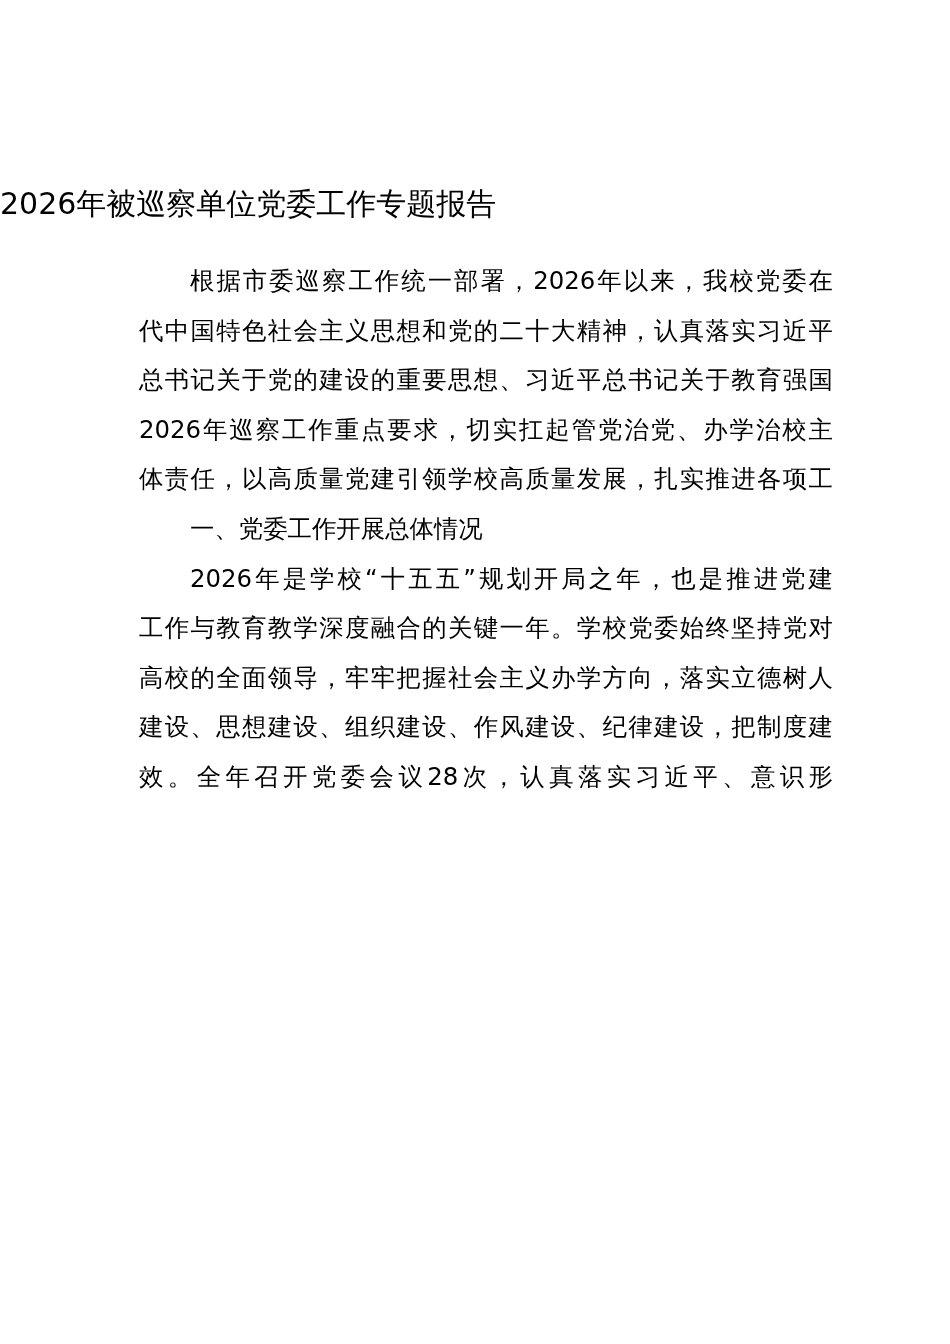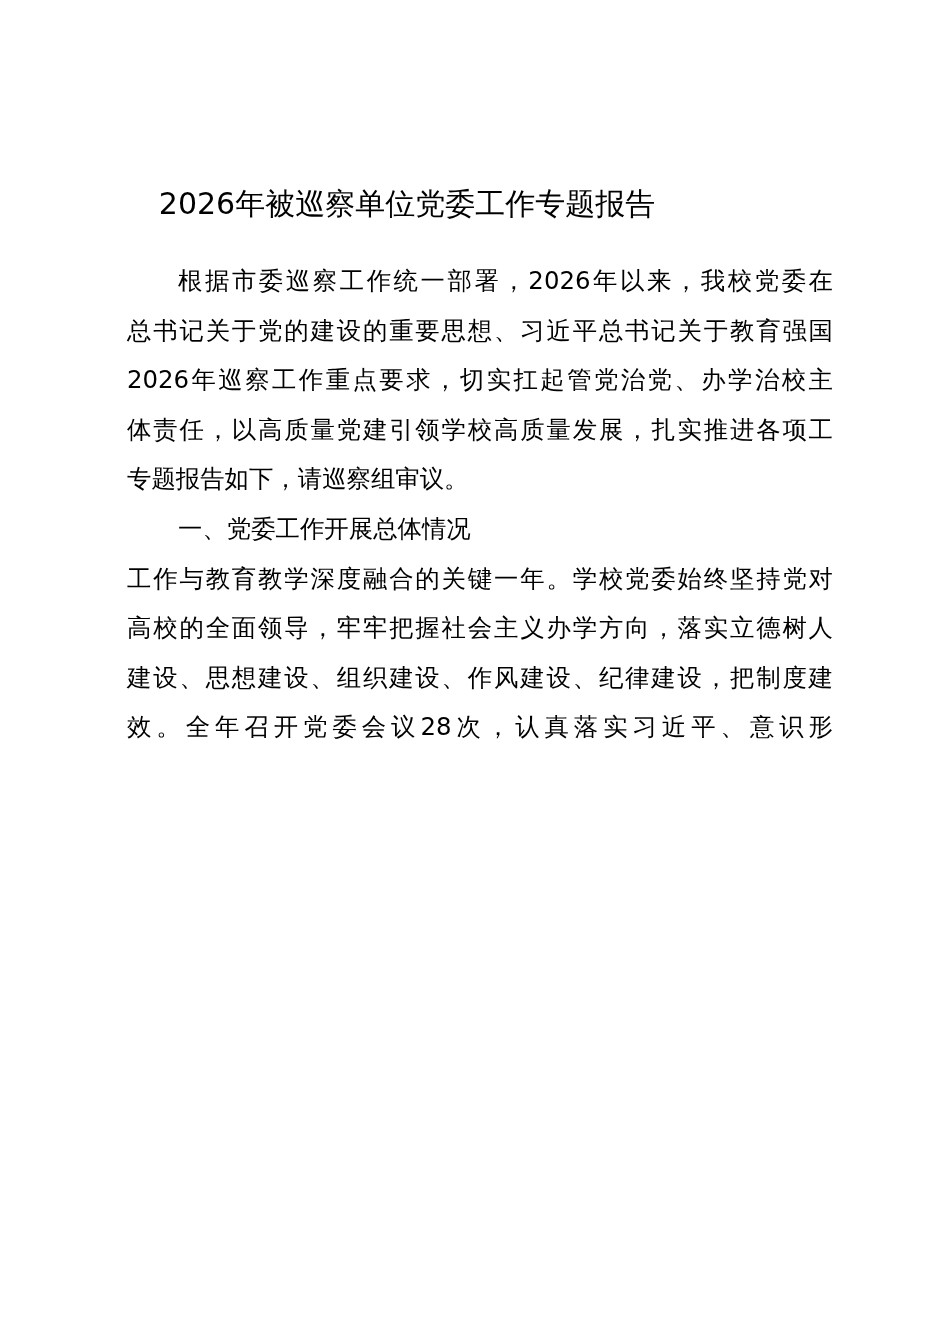--- a/index.html
+++ b/index.html
@@ -21,58 +21,60 @@
       top: 0;
       width: 950px;
       height: 1344px;
       background: #ffffff;
     }
     .title {
       position: absolute;
       left: 0;
       width: 814px;
       top: 182px;
-      text-align: center;
+      text-align: left;
       font-size: 30px;
       line-height: 44px;
       letter-spacing: 0px;
       white-space: nowrap;
     }
     .body {
       position: absolute;
       left: 127px;
       top: 259px;
       width: 706px;
     }
     .line {
       display: block;
       height: 49.6px;
       line-height: 44px;
       font-size: 24.4px;
       white-space: nowrap;
       text-align: justify;
       text-align-last: justify;
+      margin-left: 12px;
     }
     .line.indent { padding-left: 51px; }
     .line.last { text-align-last: left; }
   </style>
 </head>
 <body>
 
 <div class="page">
   <div class="title">2026年被巡察单位党委工作专题报告</div>
 
   <div class="body">
 
     <span class="line indent">根据市委巡察工作统一部署，2026年以来，我校党委在</span>
+    <span class="line">代中国特色社会主义思想和党的二十大精神，认真落实习近平</span>
     <span class="line">总书记关于党的建设的重要思想、习近平总书记关于教育强国</span>
     <span class="line">2026年巡察工作重点要求，切实扛起管党治党、办学治校主</span>
     <span class="line">体责任，以高质量党建引领学校高质量发展，扎实推进各项工</span>
-    <span class="line last">专题报告如下，请巡察组审议。</span>
 
     <span class="line indent last">一、党委工作开展总体情况</span>
 
+    <span class="line indent">2026年是学校“十五五”规划开局之年，也是推进党建</span>
     <span class="line">工作与教育教学深度融合的关键一年。学校党委始终坚持党对</span>
     <span class="line">高校的全面领导，牢牢把握社会主义办学方向，落实立德树人</span>
     <span class="line">建设、思想建设、组织建设、作风建设、纪律建设，把制度建</span>
     <span class="line">效。全年召开党委会议28次，认真落实习近平、意识形</span>
   </div>
 </div>
 
 </body></html>

